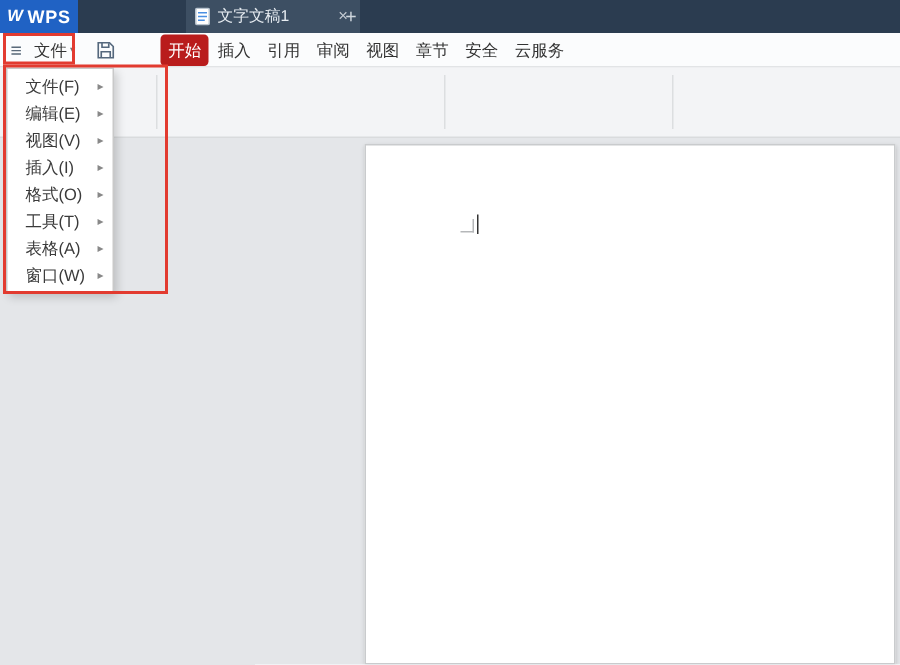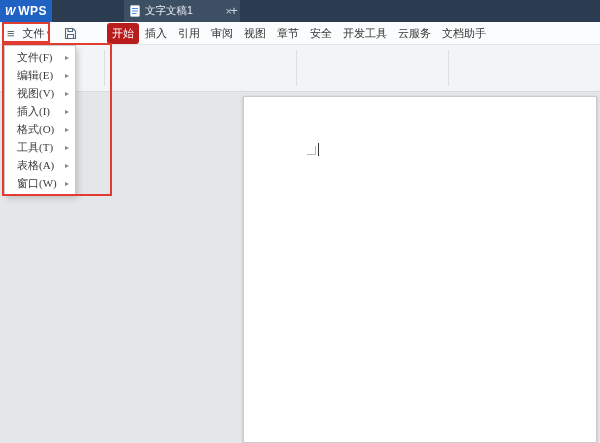--- a/index.html
+++ b/index.html
@@ -67,21 +67,21 @@
   #page{position:absolute;left:243px;top:4px;width:354px;height:347px;background:#fff;
         border:1px solid #c9cbcd;box-shadow:0 1px 3px rgba(0,0,0,.18);}
   #corner-mark{position:absolute;left:63px;top:49px;width:9px;height:9px;
         border-right:1px solid #b5b7b9;border-bottom:1px solid #b5b7b9;}
   #caret{position:absolute;left:74px;top:46px;width:1px;height:13px;background:#333;}
 
   
   #file-dropdown{position:absolute;left:4px;top:45px;width:72px;height:150px;z-index:20;
         background:#fff;border:1px solid #c9c9c9;box-shadow:2px 3px 6px rgba(0,0,0,.18);
         display:flex;flex-direction:column;padding:2px 0;}
-  .mitem{flex:1;display:flex;align-items:center;padding:0 6px 0 12px;font-size:11px;color:#3a3a3a;white-space:nowrap;font-family:Liberation Serif, serif;}
+  .mitem{flex:1;display:flex;align-items:center;padding:0 6px 0 12px;font-size:11px;color:#3a3a3a;white-space:nowrap;}
   .mitem .arr{margin-left:auto;font-size:8px;color:#888;}
 
   
   .anno{position:absolute;border:2px solid #e23b30;z-index:40;pointer-events:none;}
   #anno-button{left:2px;top:22px;width:48px;height:21px;}
   #anno-menu{left:2px;top:43px;width:110px;height:153px;}
 
   svg{display:block;}
 </style>
 </head>
@@ -123,23 +123,21 @@
         </svg>
     </span>
     <div id="ribbon-tabs">
       <span class="rtab active">开始</span>
       <span class="rtab">插入</span>
       <span class="rtab">引用</span>
       <span class="rtab">审阅</span>
       <span class="rtab">视图</span>
       <span class="rtab">章节</span>
       <span class="rtab">安全</span>
-      <span class="rtab">开发工具</span>
       <span class="rtab">云服务</span>
-      <span class="rtab">文档助手</span>
     </div>
   </div>
 
   <div id="ribbon">
     <div id="fmt-painter">
       <svg width="12" height="12" viewBox="0 0 12 12">
           <path d="M2 10 L6.5 5.5 L8.5 7.5 L4 12 Z" fill="#5b7a9d"></path>
           <path d="M7 5 L10.5 1.5" stroke="#5b7a9d" stroke-width="1.4" fill="none"></path>
         </svg>
       <span id="fmt-painter-label">格式刷</span>

